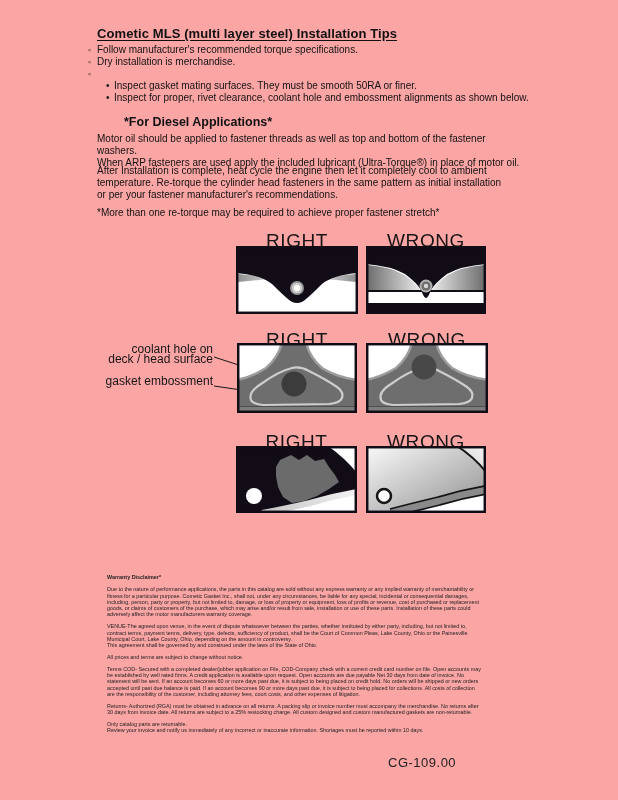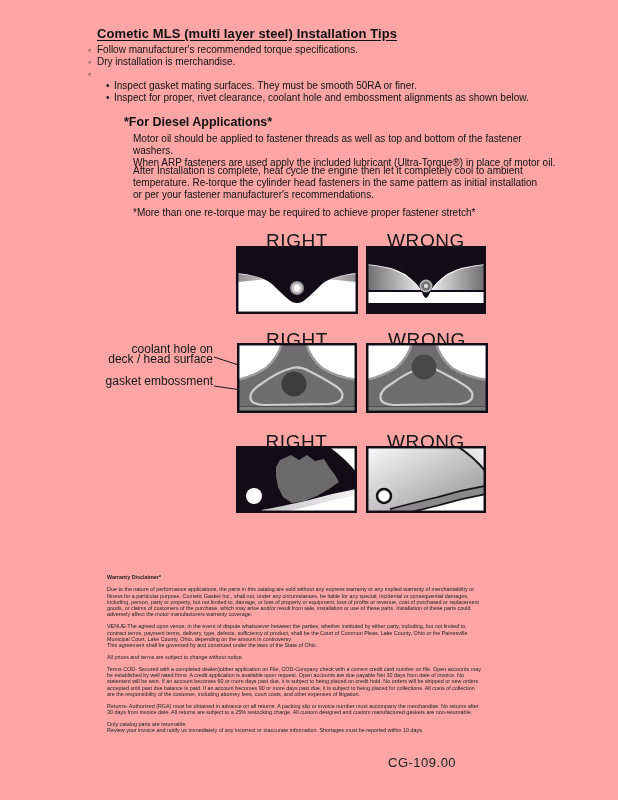--- a/index.html
+++ b/index.html
@@ -12,21 +12,21 @@
   .title{
     left:97px;top:26px;font-size:13px;font-weight:bold;
     text-decoration:underline;text-underline-offset:2px;letter-spacing:0.1px;
   }
   .bullets{left:88px;top:44px;font-size:10px;line-height:12px;}
   .brow{display:flex;}
   .brow .mk{width:9px;flex:0 0 9px;font-size:9px;}
   .brow.sub{padding-left:18px;}
   .brow.sub .mk{width:8px;flex:0 0 8px;font-size:10px;}
   .dheading{left:97px;top:115px;font-size:12.5px;font-weight:bold;margin-left:27px;}
-  .para{font-size:10px;line-height:12px;width:430px;margin-left:36px;}
+  .para{font-size:10px;line-height:12px;width:430px;}
   .p1{left:97px;top:133px;}
   .p2{left:97px;top:165px;}
   .p3{left:97px;top:207px;}
   .dg-h{font-size:19px;letter-spacing:0.6px;text-align:center;color:#151515;}
   .cap{font-size:10.5px;line-height:11px;color:#151515;}
   .panel{display:block;}
   .lbl{font-size:12px;line-height:9.5px;text-align:right;width:118px;left:95px;color:#151515;}
   .legal{left:107px;top:574px;width:430px;font-size:5.4px;line-height:6.3px;color:#222;}
   .legal .lh{font-weight:bold;margin:0 0 6px 0;}
   .legal p{margin:0 0 5.5px 0;}

